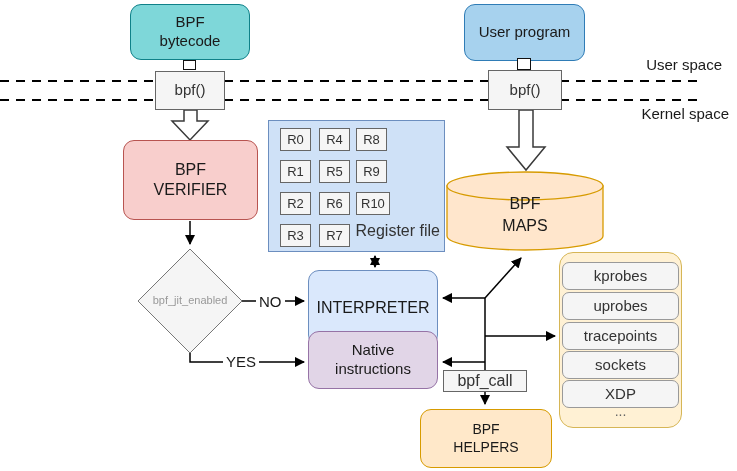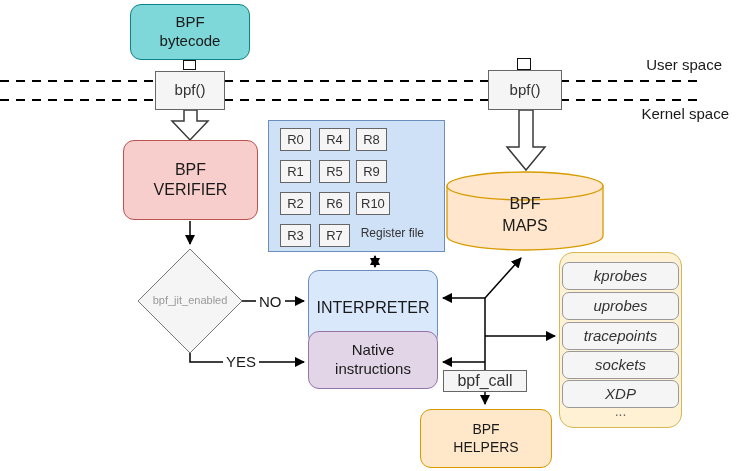--- a/index.html
+++ b/index.html
@@ -23,32 +23,32 @@
   .regionlabel{position:absolute;font-size:15px;color:#1a1a1a;}
   #userspace{right:15px;top:56px;}
   #kernelspace{right:8px;top:105px;}
   
   #verifier{left:123px;top:140px;width:135px;height:80px;background:#f8cecc;border:1px solid #b85450;font-size:16px;}
   #regfile{left:268px;top:120px;width:177px;height:132px;background:#cfe1f7;border:1px solid #6c8ebf;position:absolute;box-sizing:border-box;}
   .reg{position:absolute;min-width:21px;padding:1px 4px;height:19px;line-height:19px;background:#f5f5f5;
        border:1px solid #666;font-size:13px;text-align:center;color:#333;}
   .c1{left:11px;} .c2{left:50px;} .c3{left:87px;}
   .w1{top:7px;} .w2{top:39px;} .w3{top:71px;} .w4{top:103px;}
-  #reglabel{position:absolute;right:20px;bottom:11px;font-size:12px;color:#333;}
+  #reglabel{position:absolute;right:4px;bottom:11px;font-size:16px;color:#333;}
   #jitlabel{position:absolute;left:141px;top:294px;width:98px;text-align:center;font-size:11px;color:#999;}
   #interpreter{left:308px;top:270px;width:130px;height:76px;background:#dae8fc;border:1px solid #6c8ebf;font-size:16px;}
   #native{left:308px;top:331px;width:130px;height:58px;background:#e1d5e7;border:1px solid #9673a6;font-size:15px;}
   #mapslabel{position:absolute;left:447px;top:193px;width:156px;font-size:16px;text-align:center;color:#1a1a1a;white-space:pre-line;line-height:1.35;}
   #bpfcall{left:443px;top:370px;width:84px;height:22px;font-size:16px;}
   #helpers{left:420px;top:409px;width:132px;height:59px;background:#ffe8c9;border:1px solid #d79b00;font-size:14px;}
   
   #hooks{position:absolute;left:559px;top:252px;width:123px;height:176px;background:#fff1d4;
          border:1px solid #d6b656;border-radius:14px;box-sizing:border-box;}
   .hook{position:absolute;left:2px;right:2px;height:26px;line-height:26px;background:#f5f5f5;
-        border:1px solid #999;border-radius:7px;font-size:15px;text-align:center;color:#333;font-style:italic;}
+        border:1px solid #999;border-radius:7px;font-size:15px;text-align:center;color:#333;}
   .h1{top:9px;} .h2{top:39px;} .h3{top:69px;} .h4{top:98px;} .h5{top:127px;}
   #hookmore{position:absolute;left:0;right:0;top:150px;text-align:center;color:#666;font-size:14px;}
   
   .edgelabel{position:absolute;background:#fff;font-size:15px;color:#1a1a1a;padding:0 3px;line-height:17px;}
   #no{left:256px;top:293px;}
   #yes{left:223px;top:353px;}
 </style>
 </head>
 <body>
 
@@ -80,20 +80,21 @@
     <line x1="375" y1="256" x2="375" y2="267" stroke="#000" stroke-width="1.5" marker-start="url(#arrow)" marker-end="url(#arrow)"></line>
     <line x1="485" y1="298" x2="485" y2="404" stroke="#000" stroke-width="1.5" marker-end="url(#arrow)"></line>
     <line x1="485" y1="298" x2="521" y2="258" stroke="#000" stroke-width="1.5" marker-end="url(#arrow)"></line>
     <line x1="485" y1="298" x2="443" y2="298" stroke="#000" stroke-width="1.5" marker-end="url(#arrow)"></line>
     <line x1="485" y1="336" x2="555" y2="336" stroke="#000" stroke-width="1.5" marker-end="url(#arrow)"></line>
     <line x1="485" y1="362" x2="443" y2="362" stroke="#000" stroke-width="1.5" marker-end="url(#arrow)"></line>
   </svg>
 
   <div class="node rounded" id="bytecode">BPF
 bytecode</div>
+  <div class="node rounded" id="userprog">User program</div>
 
   <div class="sq" id="sqL"></div>
   <div class="sq" id="sqR"></div>
 
   <div class="node syscall" id="bpfL">bpf()</div>
   <div class="node syscall" id="bpfR">bpf()</div>
 
   <div class="regionlabel" id="userspace">User space</div>
   <div class="regionlabel" id="kernelspace">Kernel space</div>
 

